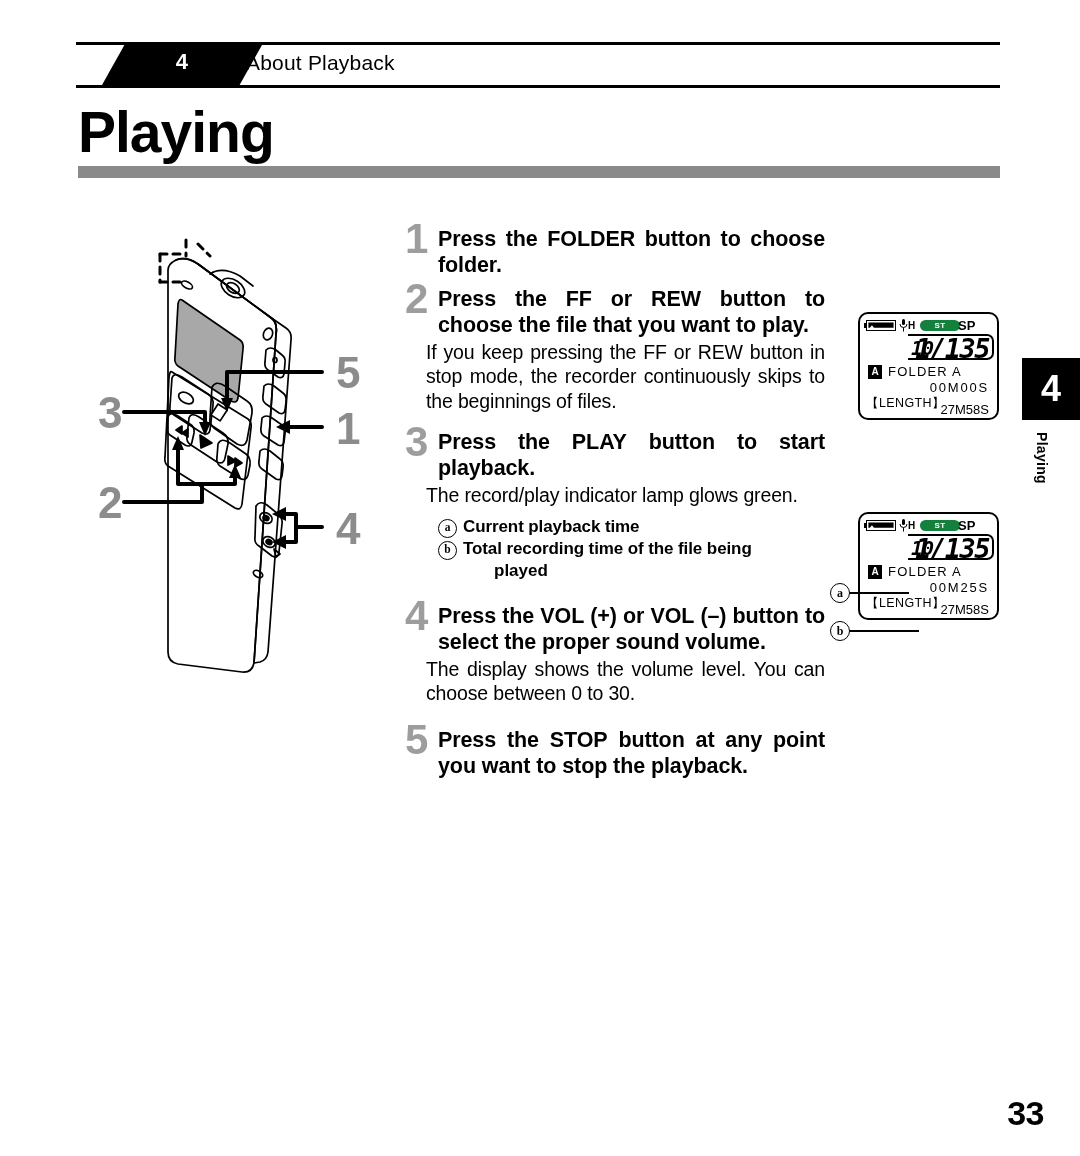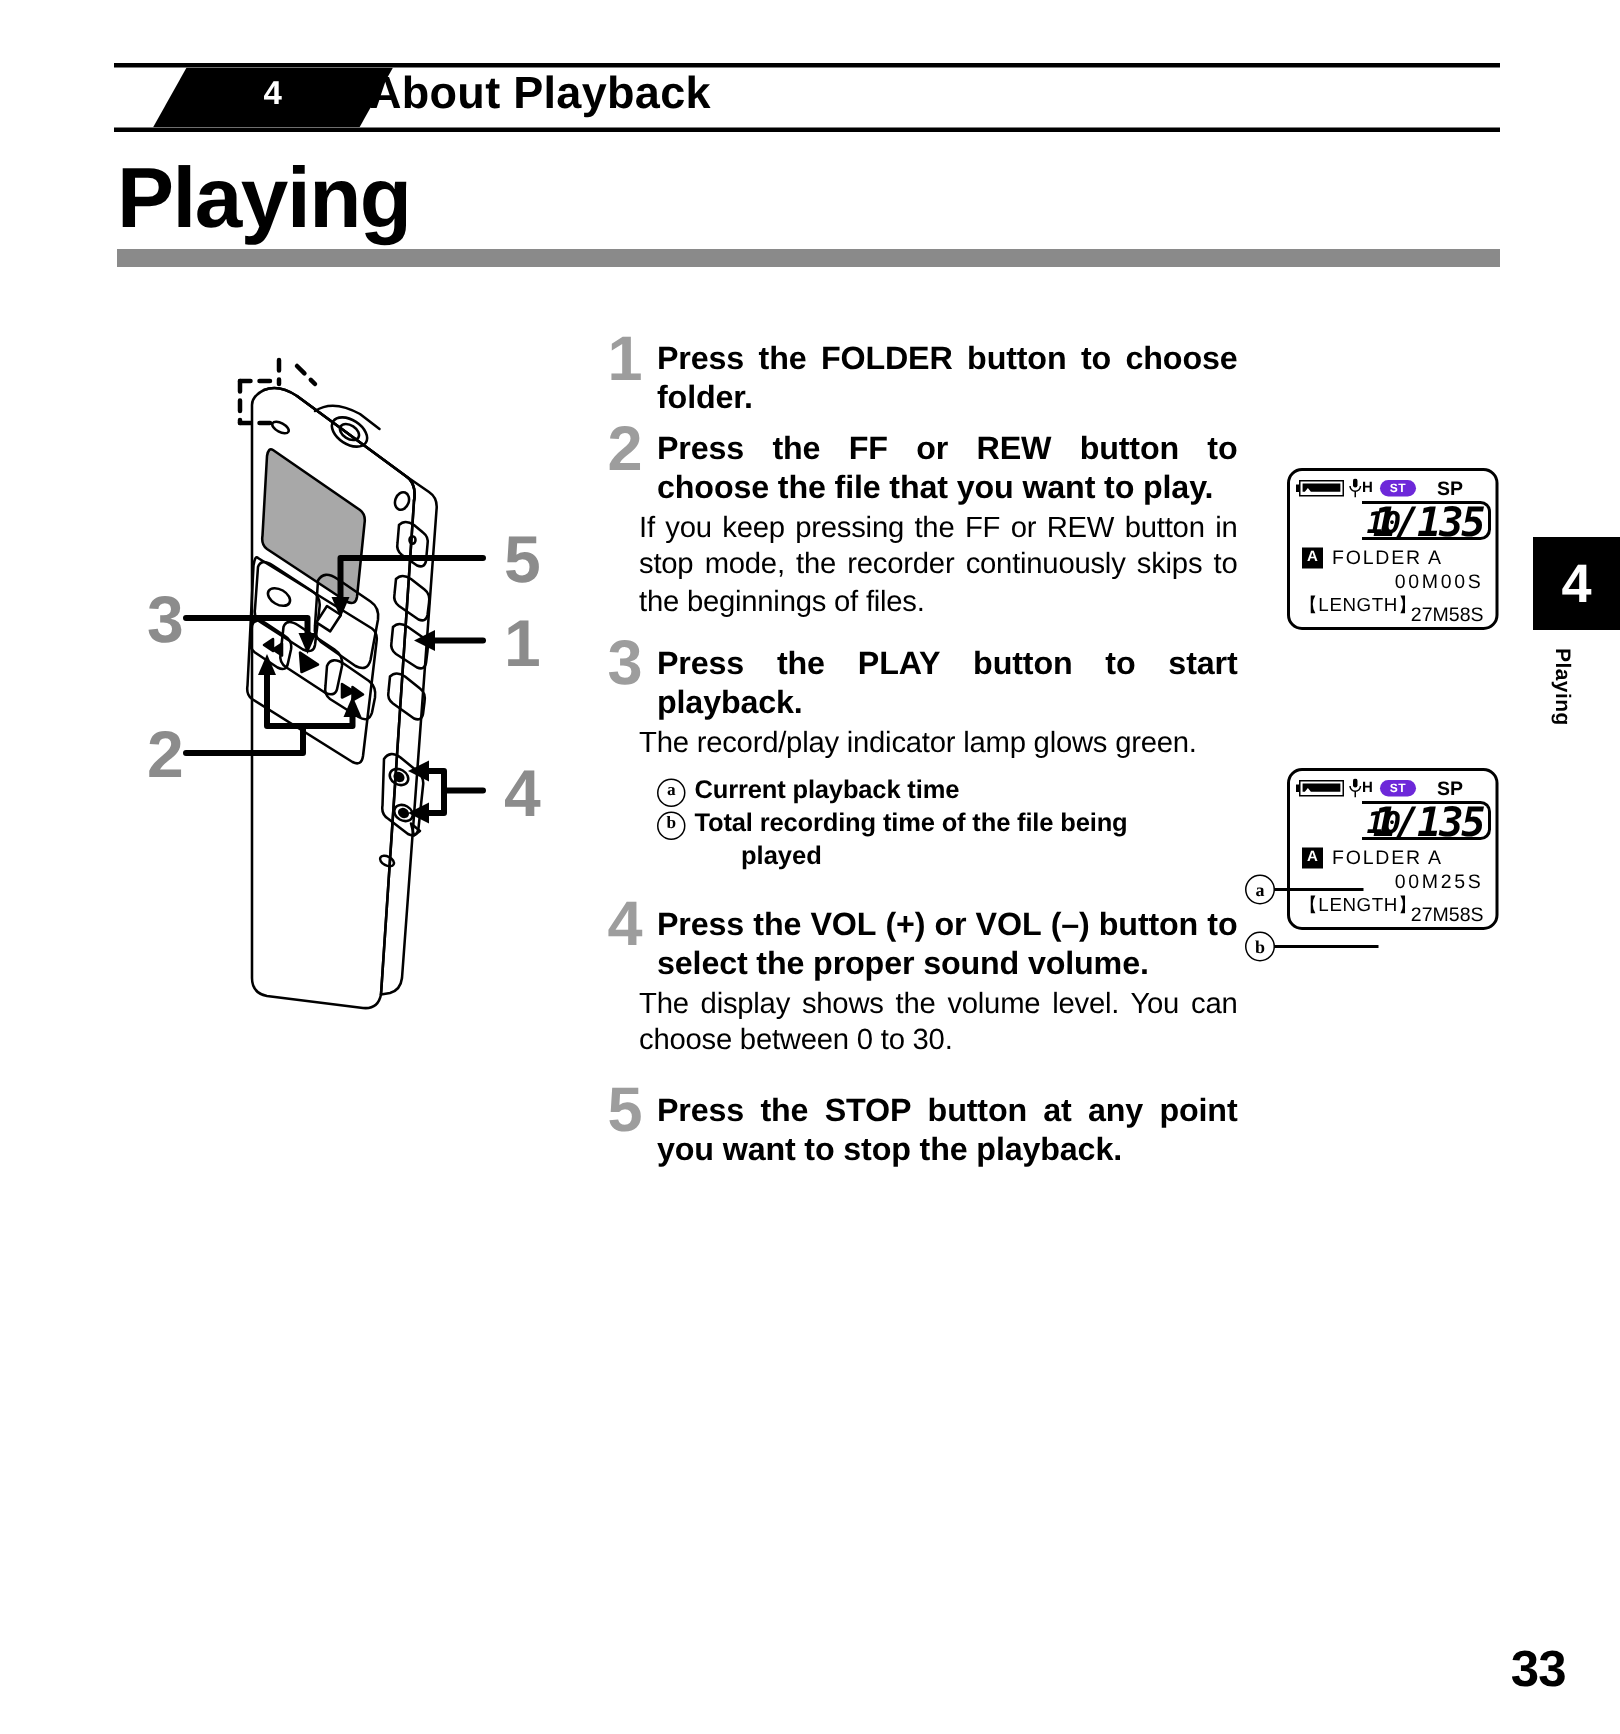--- a/index.html
+++ b/index.html
@@ -16,21 +16,21 @@
     position:absolute;left:26px;top:3px;width:160px;height:40px;background:#000;
     clip-path:polygon(14% 0,100% 0,86% 100%,0% 100%);
   }
   .hdr-tab-num{
     position:absolute;left:0;top:0;width:160px;height:40px;
     display:flex;align-items:center;justify-content:center;
     color:#fff;font-size:22px;font-weight:bold;letter-spacing:.5px;
   }
   .hdr-title{
     position:absolute;left:170px;top:3px;height:36px;display:flex;align-items:center;
-    font-size:30px;font-weight:bold;letter-spacing:.2px;
+    font-size:21px;font-weight:normal;letter-spacing:.2px;
   }
 
   
   #page-title{
     position:absolute;left:78px;top:104px;
     font-size:57px;font-weight:bold;letter-spacing:-1px;line-height:1;
   }
   #title-underline{position:absolute;left:78px;top:166px;width:922px;height:12px;background:#8a8a8a;}
 
   
@@ -97,21 +97,21 @@
     box-sizing:border-box;background:#fff;
   }
   .batt:after{
     content:"";position:absolute;left:-3.4px;top:2.4px;width:2.2px;height:5px;background:#000;
   }
   .batt-fill{position:absolute;left:1.4px;top:1.4px;width:25.2px;height:5.4px;background:#000;
     clip-path:polygon(0 0,100% 0,100% 100%,22% 100%,14% 55%,6% 100%,0 100%);}
   .mic-ic{position:absolute;left:33px;top:0px;width:9px;height:13px;}
   .h-ic{position:absolute;left:42px;top:0px;font-size:10px;font-weight:bold;line-height:13px;}
   .st-ic{
-    position:absolute;left:54px;top:1px;width:24px;height:11px;background:#6d28d9;border-radius:6px;
+    position:absolute;left:54px;top:1px;width:40px;height:11px;background:#15803d;border-radius:6px;
     color:#fff;font-size:8px;font-weight:bold;display:flex;align-items:center;justify-content:center;
     letter-spacing:.3px;
   }
   .sp-ic{position:absolute;left:92px;top:-1px;font-size:13px;font-weight:bold;letter-spacing:0px;text-align:right;}
 
   .lcd-filebox{
     position:absolute;left:48px;top:20px;width:86px;height:26px;
     border:2px solid #000;border-radius:7px;box-sizing:border-box;
     border-left:none;border-radius:0 7px 7px 0;
   }

